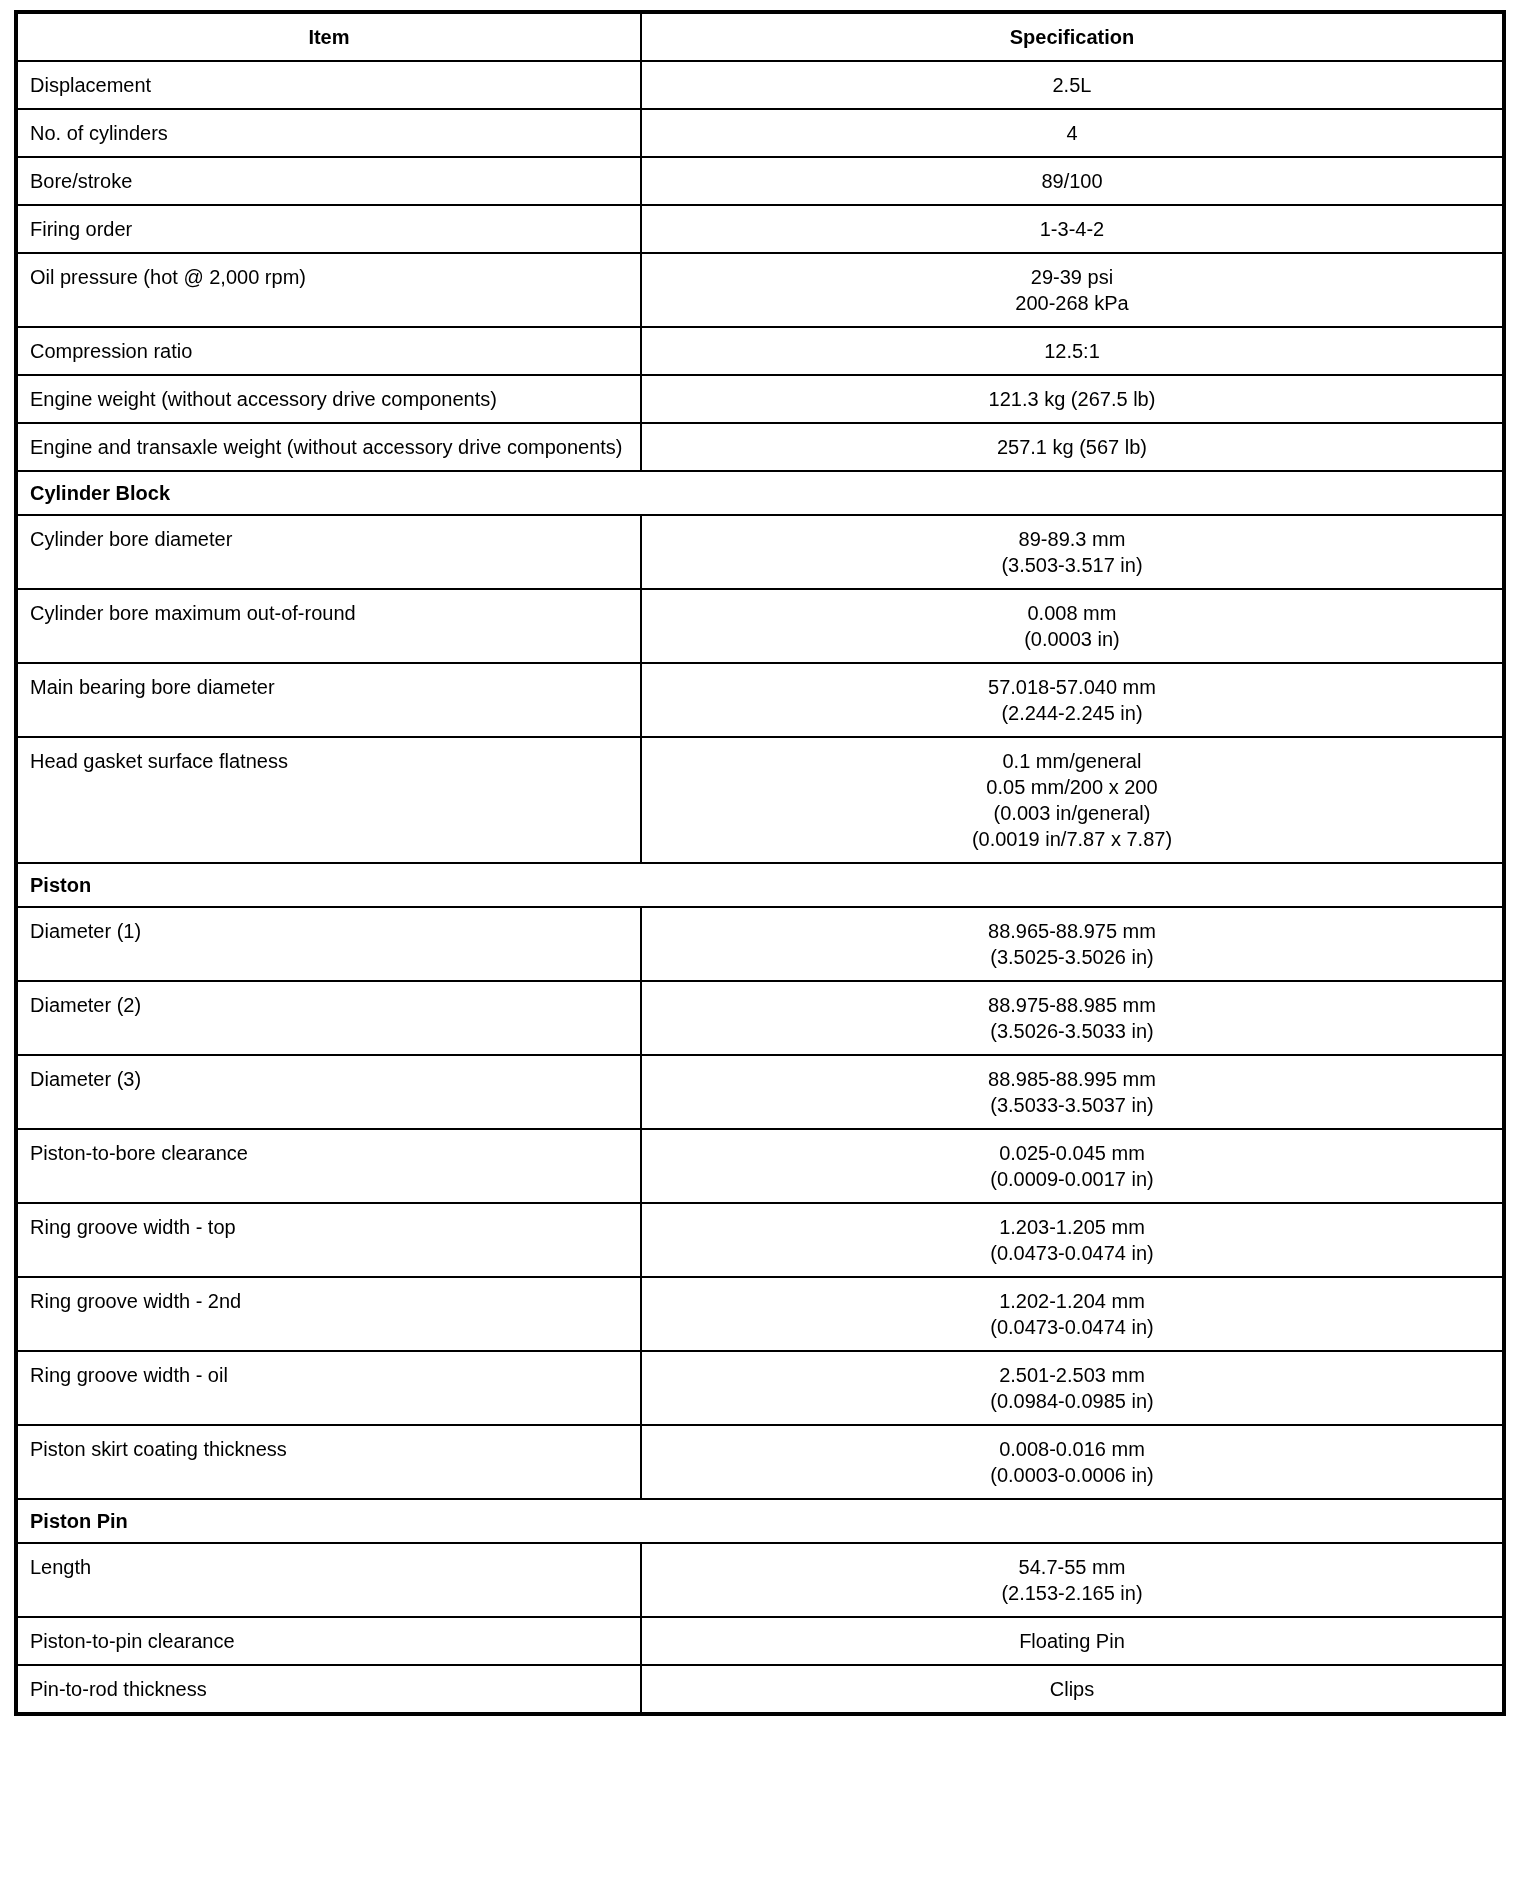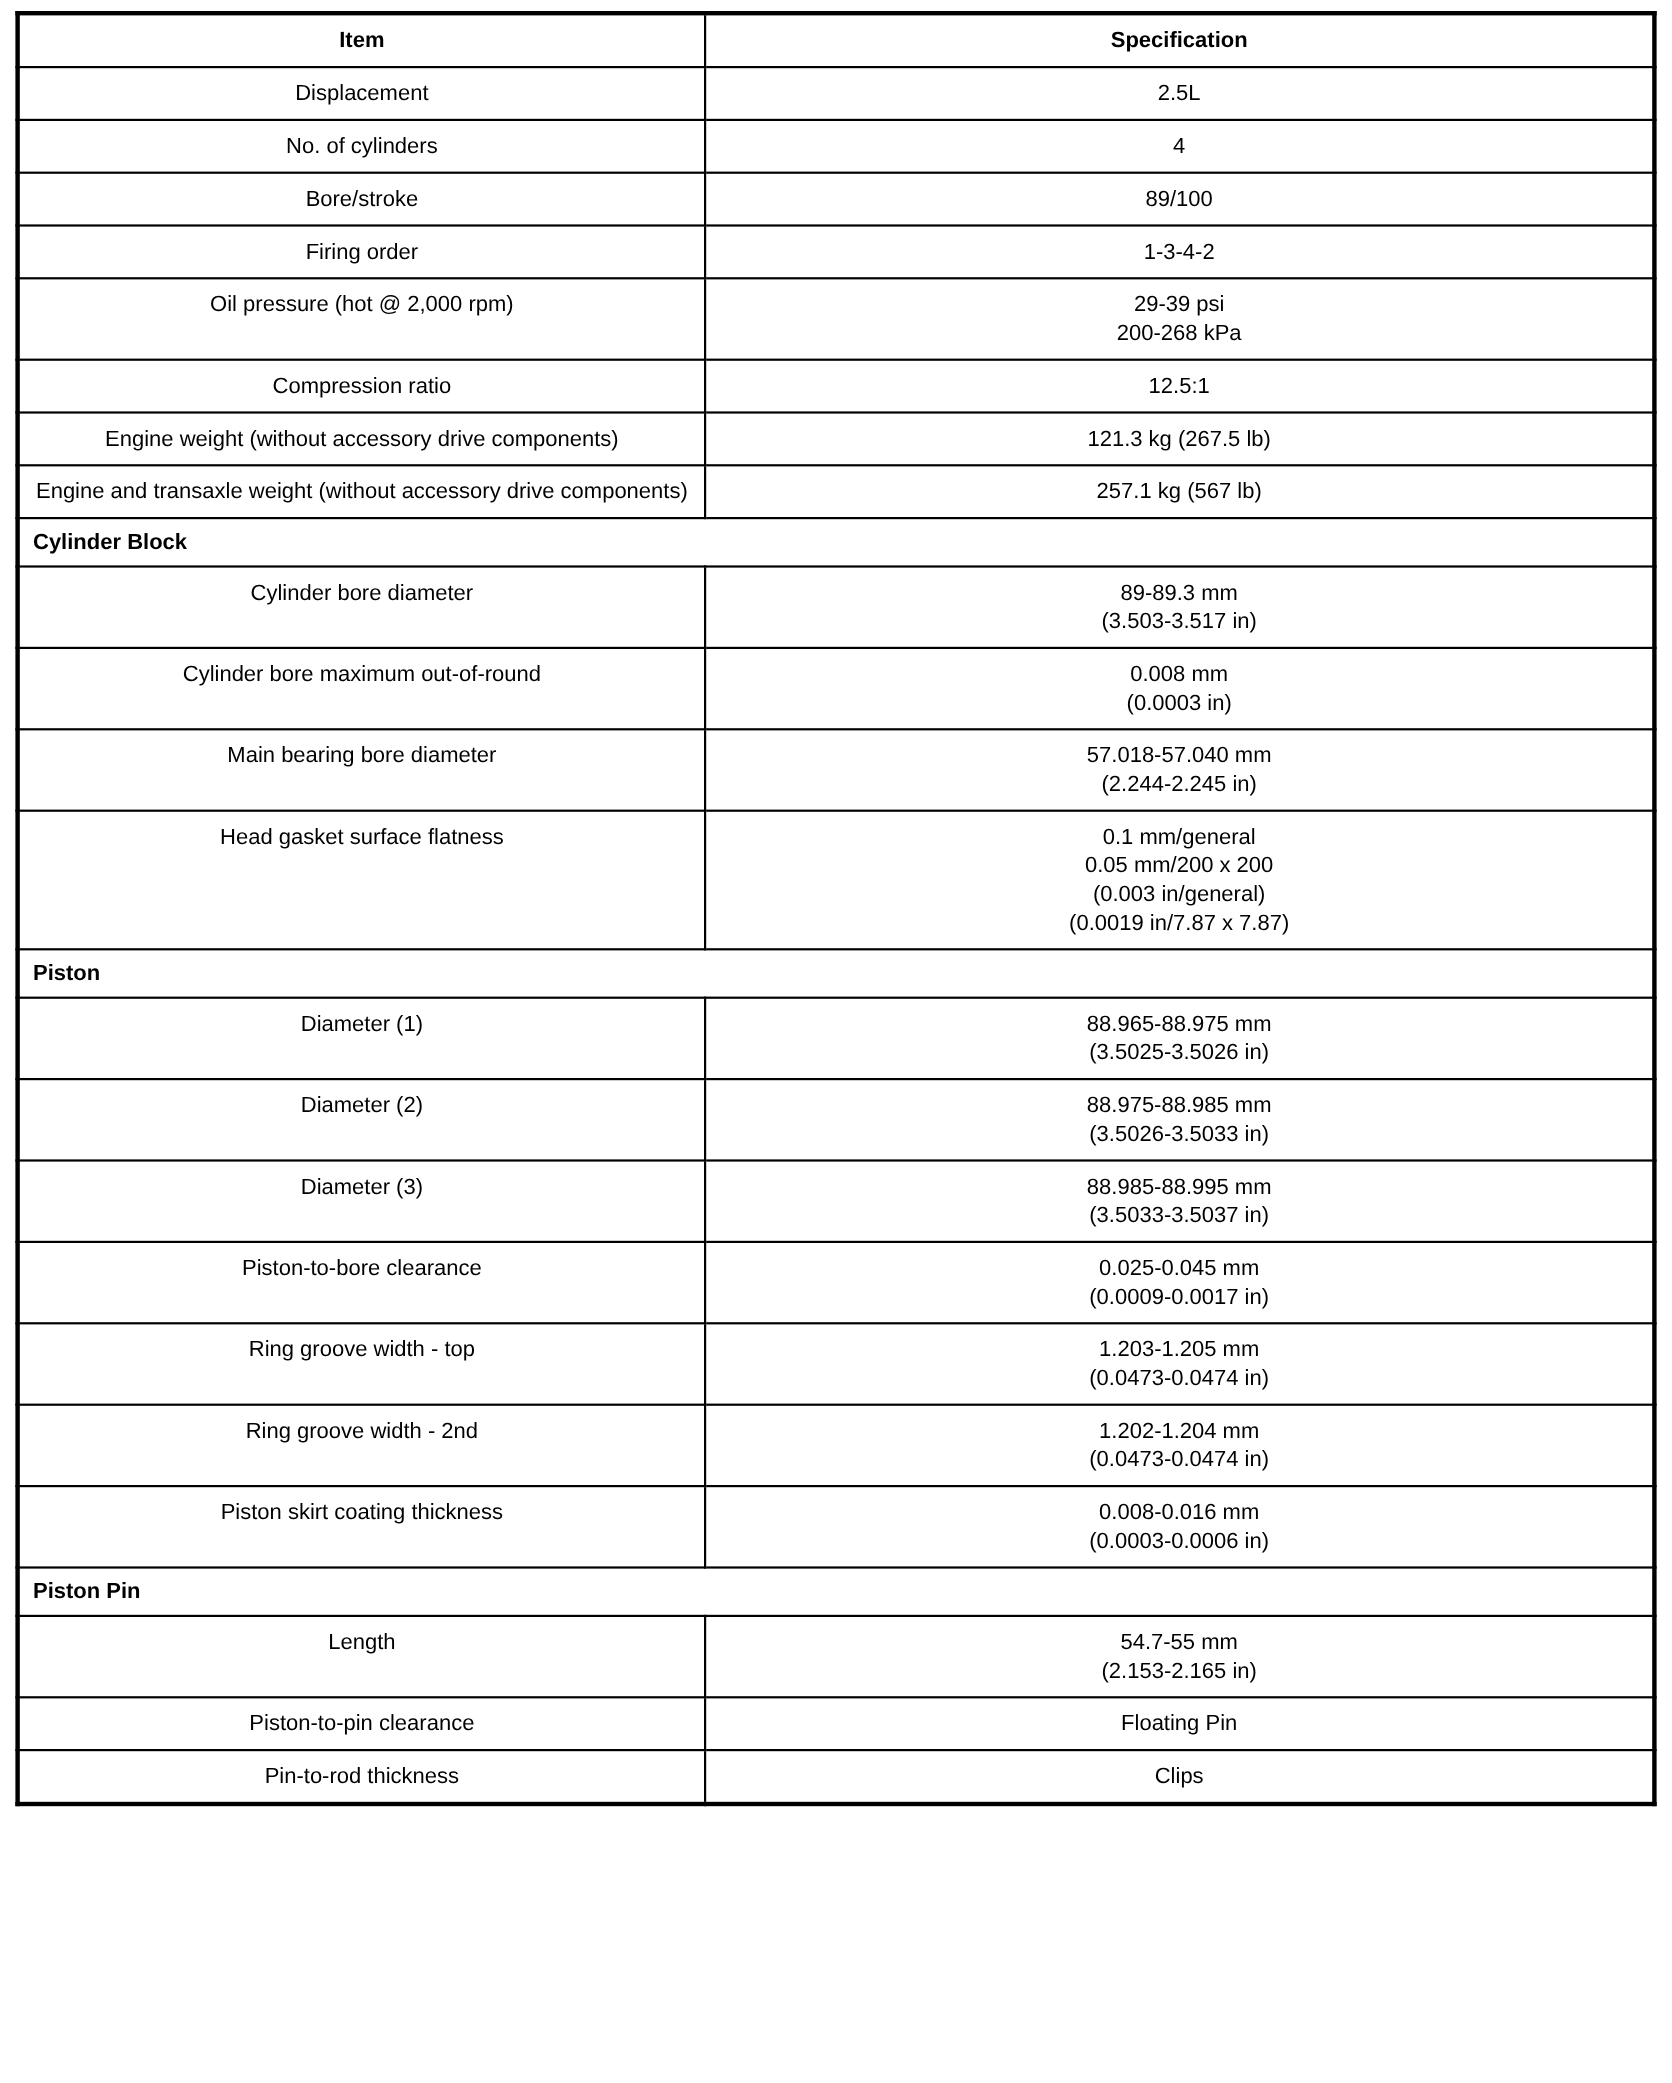--- a/index.html
+++ b/index.html
@@ -29,21 +29,21 @@
     line-height: 26px;
     vertical-align: top;
     box-sizing: border-box;
     word-wrap: break-word;
   }
   th.col-header {
     font-weight: bold;
     padding: 10px 12px;
   }
   td.item-cell {
-    text-align: center;
+    text-align: left;
     padding: 10px 12px;
   }
   td.spec-cell {
     text-align: center;
     padding: 10px 28px;
   }
   td.section-cell {
     font-weight: bold;
     text-align: left;
     padding: 8px 12px;
@@ -187,20 +187,27 @@
           </td>
         </tr>
         <tr>
           <td class="item-cell">Ring groove width - 2nd</td>
           <td class="spec-cell">
             <div class="spec-line">1.202-1.204 mm</div>
             <div class="spec-line">(0.0473-0.0474 in)</div>
           </td>
         </tr>
         <tr>
+          <td class="item-cell">Ring groove width - oil</td>
+          <td class="spec-cell">
+            <div class="spec-line">2.501-2.503 mm</div>
+            <div class="spec-line">(0.0984-0.0985 in)</div>
+          </td>
+        </tr>
+        <tr>
           <td class="item-cell">Piston skirt coating thickness</td>
           <td class="spec-cell">
             <div class="spec-line">0.008-0.016 mm</div>
             <div class="spec-line">(0.0003-0.0006 in)</div>
           </td>
         </tr>
         <tr>
           <td colspan="2" class="section-cell">Piston Pin</td>
         </tr>
         <tr>

